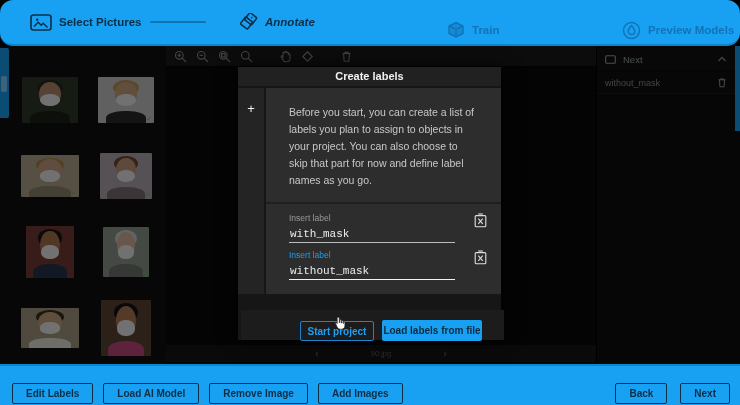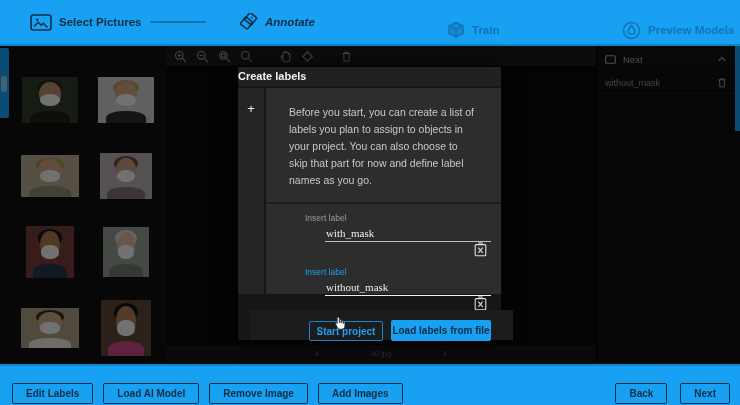--- a/index.html
+++ b/index.html
@@ -2,21 +2,21 @@
 <html style="--accent: #18a0f2;"><head>
 <meta charset="utf-8">
 <style>
   :root{ --accent:#18a0f2; --navdark:#0c2e45; --navdim:#1173b8; }
   *{margin:0;padding:0;box-sizing:border-box;}
   html,body{width:740px;height:405px;overflow:hidden;background:#000;}
   body{font-family:"Liberation Sans", sans-serif; position:relative;}
   .abs{position:absolute;}
 
   
-  .topbar{left:0;top:0;width:740px;height:46px;background:var(--accent);border-bottom:2px solid #0c85cf;z-index:2;}
+  .topbar{left:0;top:0;width:740px;height:46px;background:var(--accent);border-bottom:2px solid #0c85cf;z-index:2;border-radius:13px;}
   .nav-item{position:absolute;top:0;height:44px;display:flex;align-items:center;gap:7px;color:var(--navdark);font-weight:bold;font-size:11.5px;cursor:pointer;}
   .nav-item.dim{color:var(--navdim);margin-top:8px;}
   .nav-conn{position:absolute;top:21px;height:2px;background:#0f73ad;border-radius:1px;}
 
   
   .content{left:0;top:46px;width:740px;height:318px;background:#0b0b0b;z-index:1;}
 
   
   .left-panel{left:0;top:0;width:166px;height:318px;background:#101010;}
   .left-tab{left:0;top:2px;width:9px;height:70px;background:var(--accent);border-radius:0 2px 2px 0;}
@@ -45,36 +45,36 @@
   .rp-caret{margin-left:auto;color:#8a8a8a;}
   .rp-row{position:absolute;left:0;top:26px;width:138px;height:22px;display:flex;align-items:center;padding:0 8px;color:#8f8f8f;font-size:9px;border-bottom:1px solid #1d1d1d;background:#101010;cursor:pointer;}
   .rp-trash{margin-left:auto;color:#9a9a9a;cursor:pointer;display:inline-flex;}
   .rp-scroll{position:absolute;right:0;top:0;width:5px;height:85px;background:var(--accent);}
 
   
   .overlay{left:0;top:46px;width:740px;height:318px;background:rgba(0,0,0,0.52);z-index:5;}
 
   
   .dialog{left:238px;top:67px;width:263px;height:273px;background:#161616;z-index:10;box-shadow:0 0 18px rgba(0,0,0,.7);}
-  .dlg-header{position:absolute;left:0;top:0;width:263px;height:19px;background:#212121;color:#f2f2f2;font-size:11px;font-weight:bold;text-align:left;line-height:19px;}
+  .dlg-header{position:absolute;left:0;top:0;width:263px;height:19px;background:#212121;color:#f2f2f2;font-size:11px;font-weight:bold;text-align:center;line-height:19px;}
   .dlg-rail{position:absolute;left:0;top:21px;width:26px;height:206px;background:#242424;text-align:center;}
   .dlg-plus{color:#f0f0f0;font-size:13px;line-height:13px;margin-top:14px;cursor:pointer;}
   .dlg-body{position:absolute;left:28px;top:21px;width:235px;height:206px;background:#2d2d2d;}
   .dlg-desc{padding:16px 22px 0 23px;color:#c8c8c8;font-size:10.5px;line-height:17px;}
   .dlg-divider{margin-top:13px;height:2px;background:#1f1f1f;}
-  .field-row{display:flex;align-items:center;padding:0 14px 0 23px;flex-direction:column;}
+  .field-row{display:flex;align-items:flex-start;padding:0 14px 0 23px;}
   .field-row.first{margin-top:9px;}
   .field-row.second{margin-top:7px;}
   .field-col{width:166px;}
   .field-label{font-size:8.5px;color:#9a9a9a;}
   .field-label.focused{color:var(--accent);}
-  .field-input{width:166px;background:transparent;border:none;outline:none;border-bottom:1px solid #bdbdbd;color:#ededed;font-size:11px;font-family:Liberation Serif, serif;padding:1px 0 2px 1px;margin-left:20px;}
+  .field-input{width:166px;background:transparent;border:none;outline:none;border-bottom:1px solid #bdbdbd;color:#ededed;font-size:11px;font-family:Liberation Mono, monospace;padding:1px 0 2px 1px;}
   .field-input.focused{border-bottom:1.5px solid #f2f2f2;}
   .field-del{margin-left:auto;margin-bottom:3px;color:#dedede;cursor:pointer;display:inline-flex;}
-  .dlg-footer{position:absolute;left:12px;bottom:0;width:263px;height:30px;background:#1c1c1c;}
+  .dlg-footer{position:absolute;left:3px;bottom:0;width:263px;height:30px;background:#1c1c1c;}
   .btn-start{position:absolute;left:59px;top:11px;width:74px;height:20px;background:transparent;border:1px solid #1d84cf;border-radius:2px;color:#1e9ff2;font-size:10px;font-weight:bold;font-family:"Liberation Sans",sans-serif;cursor:pointer;}
   .btn-load{position:absolute;left:141px;top:10px;width:100px;height:21px;background:var(--accent);border:none;border-radius:2px;color:#0e2a3d;font-size:10px;font-weight:bold;font-family:"Liberation Sans",sans-serif;cursor:pointer;}
 
   
   .bottombar{left:0;top:364px;width:740px;height:56px;background:var(--accent);border-top:2px solid #0c85cf;z-index:6;display:flex;align-items:center;}
   .bb-left{display:flex;gap:10px;margin-left:12px;}
   .bb-right{display:flex;gap:13px;margin-left:auto;margin-right:10px;}
   .bb-btn{height:21px;padding:0 13px;background:transparent;border:1.5px solid var(--navdark);border-radius:2px;color:var(--navdark);font-size:10px;font-weight:bold;font-family:"Liberation Sans",sans-serif;cursor:pointer;white-space:nowrap;}
 
   .cursor{left:334px;top:316px;z-index:30;pointer-events:none;}

